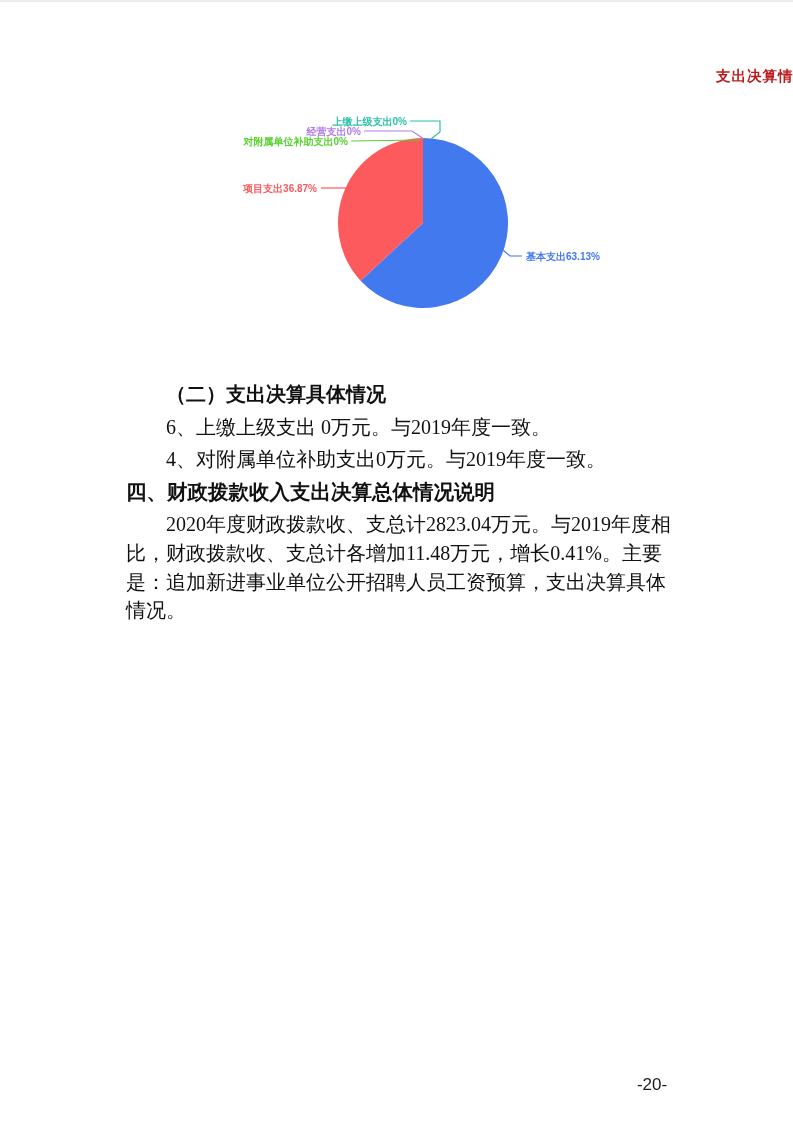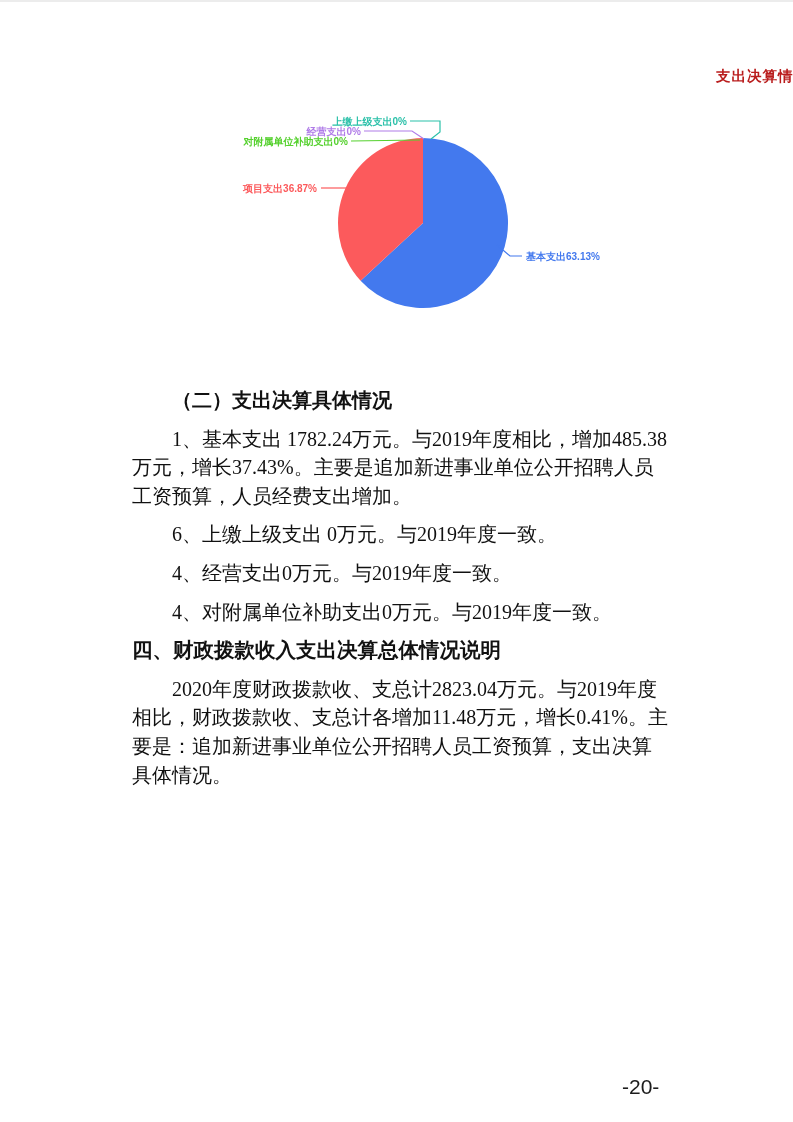--- a/index.html
+++ b/index.html
@@ -16,31 +16,31 @@
   }
   #pie-svg{position:absolute;left:140px;top:95px;}
   #pie-svg text{
     font-family:"Liberation Sans","DejaVu Sans",sans-serif;
     font-size:10px;font-weight:bold;
   }
   .body-text{
     position:absolute;left:122px;top:376px;width:558px;
     font-size:20px;line-height:28.6px;
   }
-  .body-text p{margin:10px;text-indent:2em;}
+  .body-text p{margin:4px;text-indent:2em;}
   .h-kai{font-weight:bold;}
   .h-hei{
     font-weight:bold;text-indent:0 !important;
     font-family:Liberation Sans, sans-serif;
     font-size:20.5px;
   }
   .page-number{
-    position:absolute;left:622px;top:1075px;width:60px;
+    position:absolute;left:622px;top:1075px;width:60px;text-align:center;
     font-family:"Liberation Sans","DejaVu Sans",sans-serif;
-    font-size:21px;color:#1c1c1c;
+    font-size:17px;color:#1c1c1c;
   }
 </style>
 </head>
 <body>
 
 <div>
   <div class="scan-edge"></div>
 
   <div class="chart-wrap">
     <div class="chart-title">支出决算情况</div>
@@ -55,22 +55,20 @@
         <text x="267" y="30" text-anchor="end" fill="#2BC1A9">上缴上级支出0%</text>
         <polyline points="224,36 272,36 284,44" fill="none" stroke="#B07CE8" stroke-width="1.2"></polyline>
         <text x="221" y="40" text-anchor="end" fill="#B07CE8">经营支出0%</text>
         <polyline points="211,46 280,45" fill="none" stroke="#56D12F" stroke-width="1.2"></polyline>
         <text x="208" y="50" text-anchor="end" fill="#56D12F">对附属单位补助支出0%</text>
       </svg>
   </div>
 
   <div class="body-text">
     <p class="h-kai">（二）支出决算具体情况</p>
-    <p>1、基本支出 1782.24万元。与2019年度相比，增加485.38万元，增长37.43%。主要是追加新进事业单位公开招聘人员工资预算，人员经费支出增加。</p>
     <p>6、上缴上级支出 0万元。与2019年度一致。</p>
-    <p>4、经营支出0万元。与2019年度一致。</p>
     <p>4、对附属单位补助支出0万元。与2019年度一致。</p>
     <p class="h-hei">四、财政拨款收入支出决算总体情况说明</p>
     <p>2020年度财政拨款收、支总计2823.04万元。与2019年度相比，财政拨款收、支总计各增加11.48万元，增长0.41%。主要是：追加新进事业单位公开招聘人员工资预算，支出决算具体情况。</p>
   </div>
 
   <div class="page-number">-20-</div>
 </div>
 
 </body></html>

